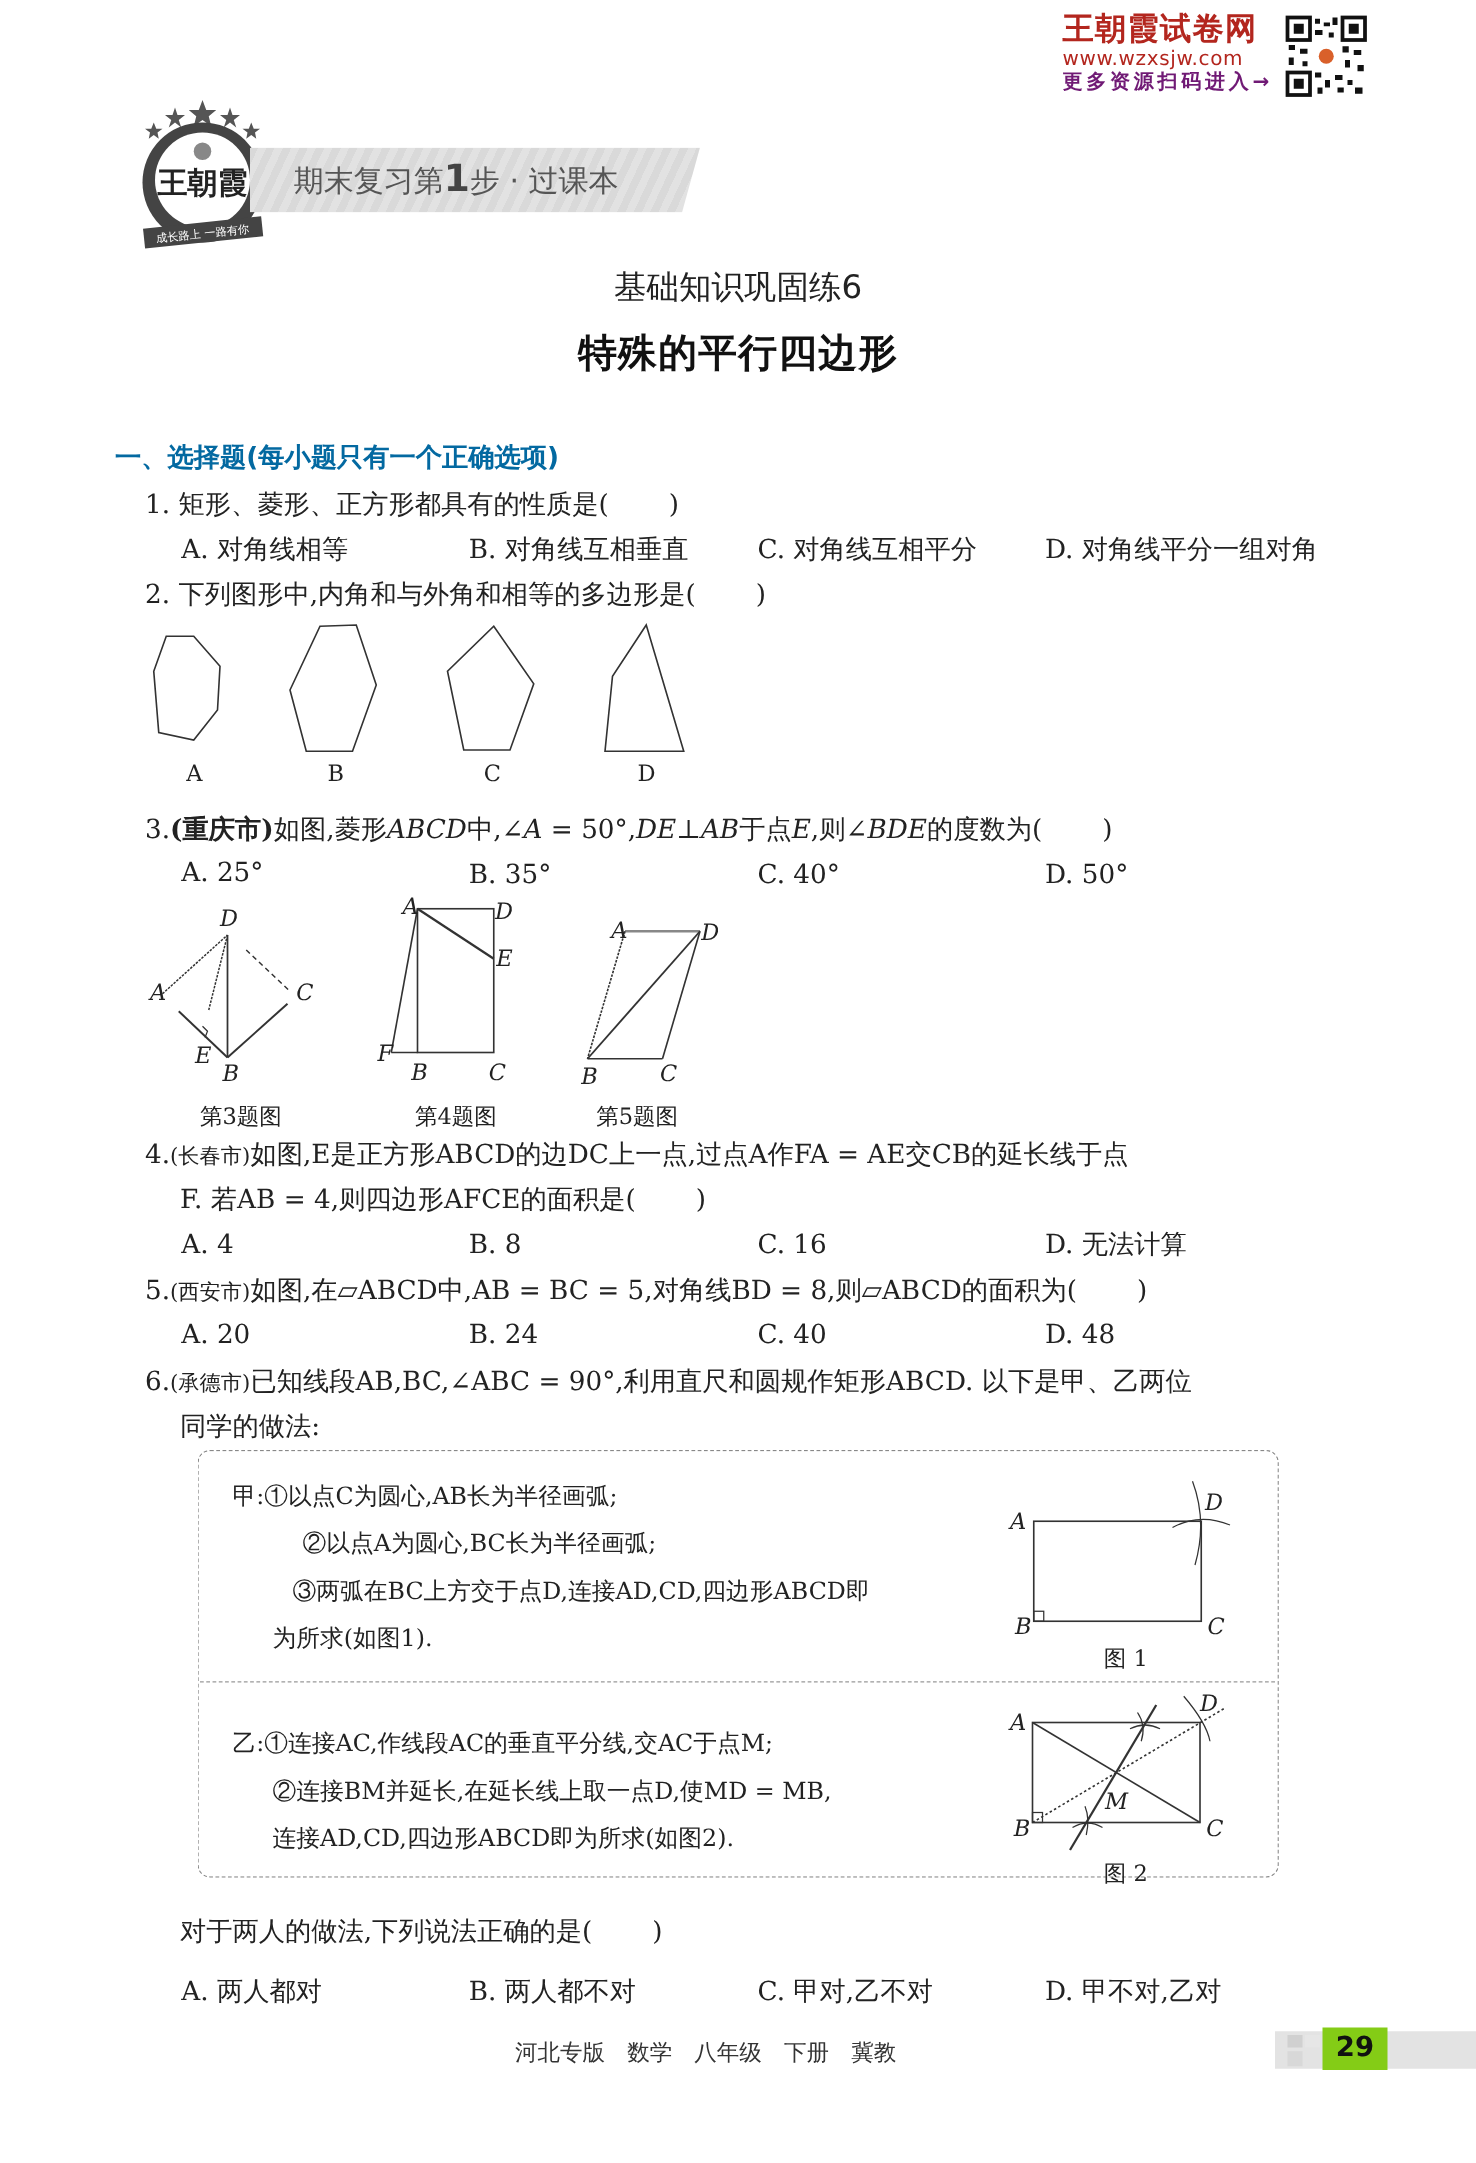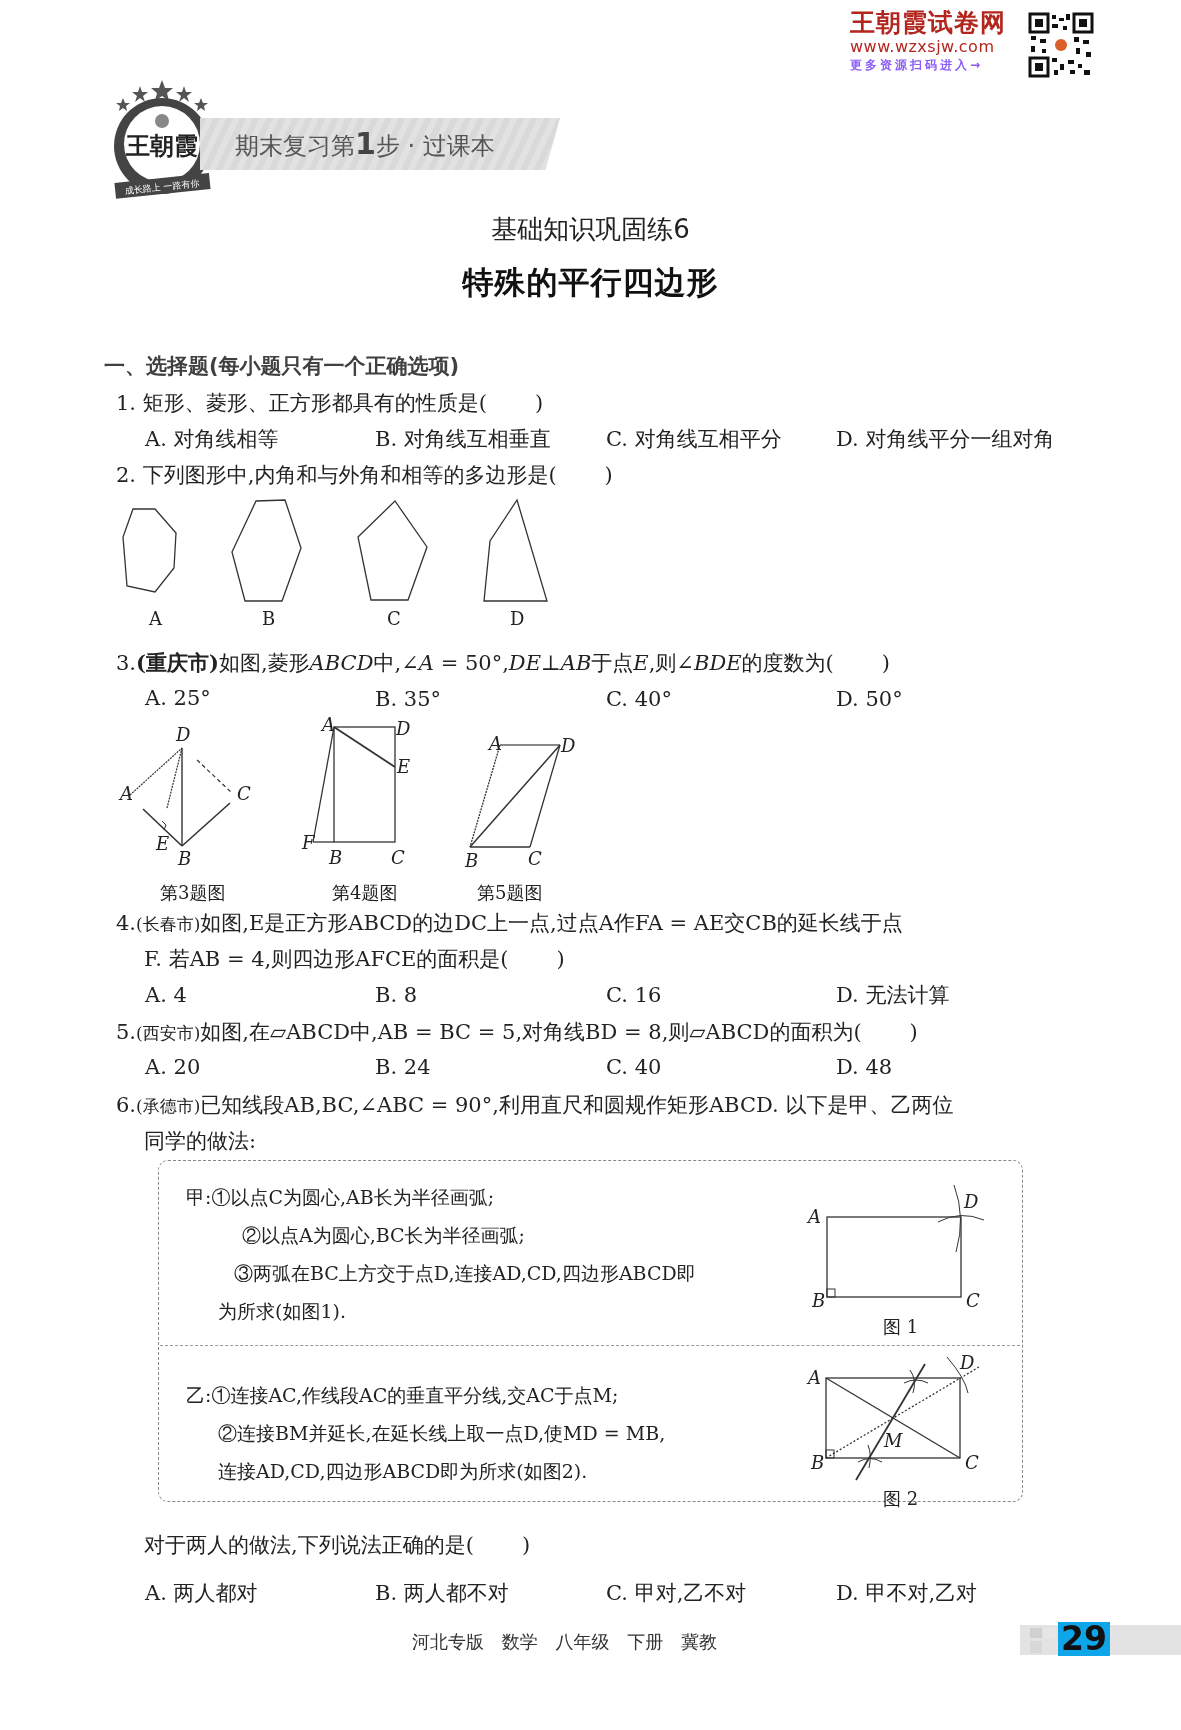--- a/index.html
+++ b/index.html
@@ -1,39 +1,39 @@
 <!DOCTYPE html>
 <html><head>
 <meta charset="utf-8">
 <style>
   html,body{margin:0;padding:0;background:#fff;}
   body{width:1181px;height:1730px;position:relative;overflow:hidden;font-family:"DejaVu Serif","Liberation Serif",serif;color:#222;}
   .abs{position:absolute;}
   .brand{left:850px;top:8px;width:180px;text-align:left;}
   .brand-title{font-family:"DejaVu Sans",sans-serif;font-weight:bold;font-size:25px;color:#b3261e;letter-spacing:1px;line-height:30px;}
   .brand-url{font-family:"DejaVu Sans",sans-serif;font-size:16px;color:#b3261e;line-height:18px;letter-spacing:0.5px;}
-  .brand-cta{font-family:"DejaVu Sans",sans-serif;font-weight:bold;font-size:12px;color:#8b5cf6;line-height:18px;letter-spacing:3px;}
+  .brand-cta{font-family:"DejaVu Sans",sans-serif;font-weight:bold;font-size:16px;color:#701a75;line-height:18px;letter-spacing:3px;}
   .qr{left:1028px;top:12px;width:66px;height:66px;}
   .logo{left:105px;top:78px;width:115px;height:125px;}
   .banner{left:200px;top:118px;width:360px;height:52px;background:repeating-linear-gradient(115deg,#d9d9d9 0 6px,#e2e2e2 6px 12px);clip-path:polygon(0 0,100% 0,96% 100%,0 100%);}
   .banner-text{left:235px;top:126px;font-family:"DejaVu Sans",sans-serif;font-size:24px;color:#555;line-height:36px;}
   .banner-text b{font-size:30px;color:#444;}
   .subtitle{left:0;width:1181px;top:212px;text-align:center;font-family:"DejaVu Sans",sans-serif;font-size:26px;color:#222;}
   .title{left:0;width:1181px;top:262px;text-align:center;font-family:"DejaVu Sans",sans-serif;font-size:31px;font-weight:bold;color:#111;letter-spacing:1px;}
-  .section{left:104px;top:352px;font-family:"DejaVu Sans",sans-serif;font-weight:bold;font-size:21px;color:#404040;}
+  .section{left:92px;top:352px;font-family:"DejaVu Sans",sans-serif;font-weight:bold;font-size:21px;color:#0369a1;}
   .q{left:116px;font-size:21px;line-height:26px;white-space:nowrap;}
   .opt{font-size:21px;line-height:26px;white-space:nowrap;}
   .i{font-style:italic;}
   .paren{display:inline-block;width:48px;}
   .box{left:158px;top:1160px;width:863px;height:340px;border:1.5px dashed #888;border-radius:10px;}
   .box-divider{left:160px;top:1345px;width:860px;border-top:1.5px dashed #999;}
   .boxtext{font-size:19px;line-height:38px;white-space:nowrap;}
   .footer{left:412px;top:1630px;font-size:18px;color:#333;word-spacing:12px;}
   .pagebox{left:1020px;top:1625px;width:161px;height:30px;background:#e3e3e3;}
-  .pagenum{left:1058px;top:1622px;width:52px;height:34px;background:#0ea5e9;font-family:"DejaVu Sans",sans-serif;font-weight:bold;font-size:33px;color:#111;text-align:center;line-height:34px;}
+  .pagenum{left:1058px;top:1622px;width:52px;height:34px;background:#84cc16;font-family:"DejaVu Sans",sans-serif;font-weight:bold;font-size:22px;color:#111;text-align:center;line-height:34px;}
   .pagesq1{left:1030px;top:1628px;width:12px;height:10px;background:#d0d0d0;}
   .pagesq2{left:1044px;top:1628px;width:12px;height:10px;background:#e6e6e6;}
   .pagesq3{left:1030px;top:1641px;width:12px;height:12px;background:#d8d8d8;}
   svg text{font-family:"DejaVu Serif","Liberation Serif",serif;font-style:italic;font-size:18px;fill:#222;}
   svg .up{font-style:normal;}
 </style>
 </head>
 <body>
 
 <div class="abs brand">

